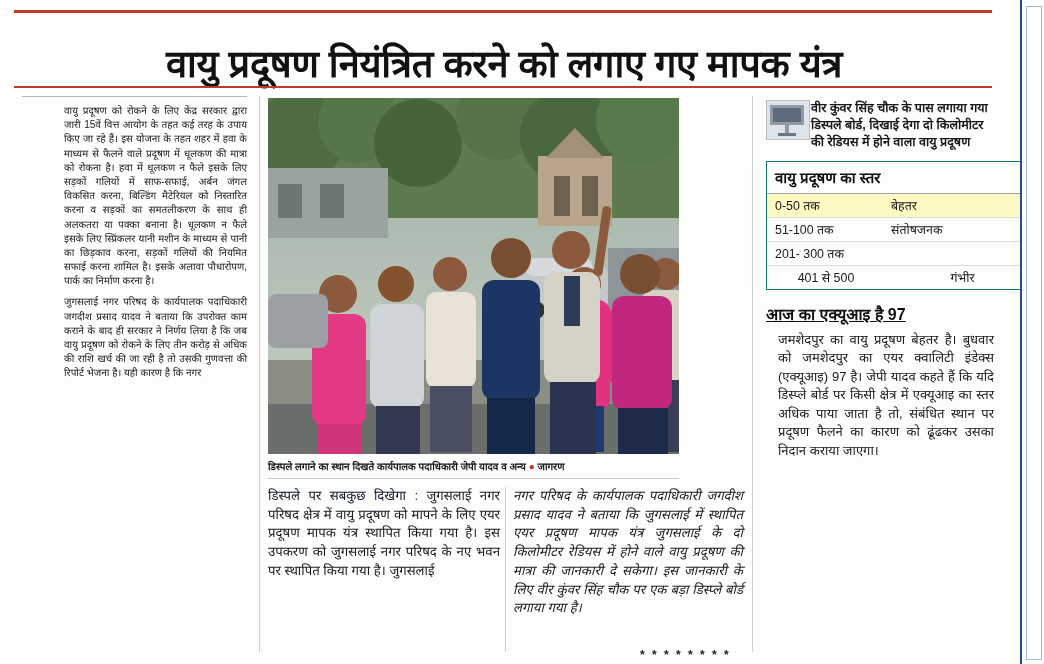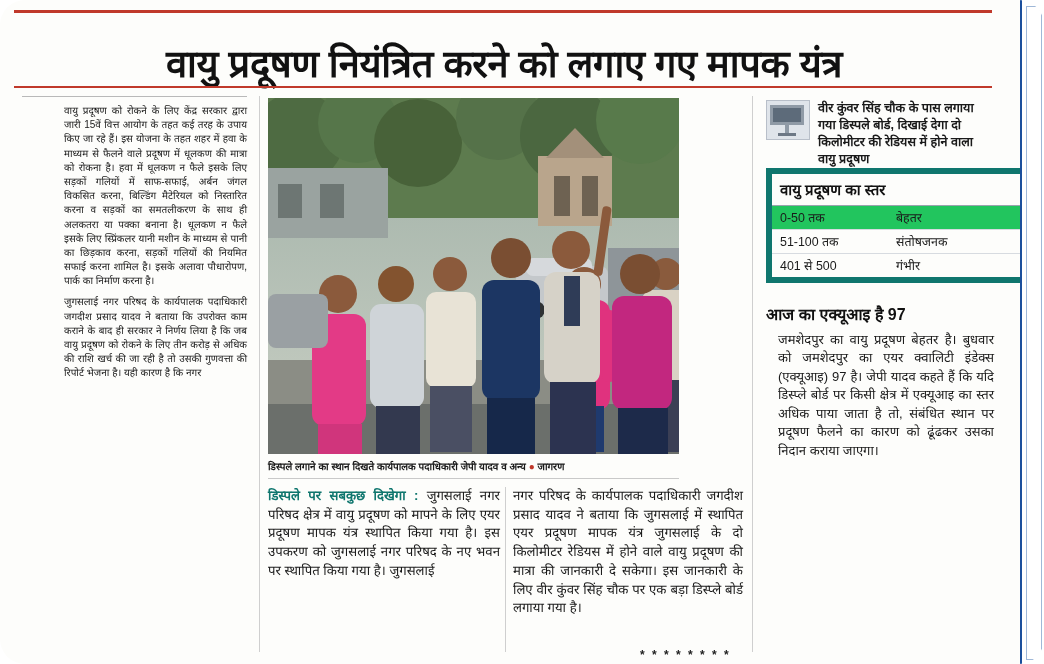--- a/index.html
+++ b/index.html
@@ -9,21 +9,20 @@
   }
   body {
     font-family: "Liberation Sans", sans-serif;
   }
   #page {
     position: relative;
     width: 1044px;
     height: 664px;
     background: #fdfdfb;
     overflow: hidden;
-    border-radius: 25px;
   }
   
   .right-strip {
     position: absolute;
     top: 0;
     right: 0;
     width: 22px;
     height: 664px;
     background: #ffffff;
     border-left: 2px solid #1b4f9c;
@@ -148,25 +147,26 @@
   }
   .col-mid-b {
     position: absolute;
     left: 513px;
     top: 487px;
     width: 230px;
     font-size: 13.2px;
     line-height: 1.42;
     color: #1a1a1a;
     text-align: justify;
+    font-style: italic;
   }
   .col-mid-a p, .col-mid-b p { margin: 0 0 6px 0; }
   .lede {
-    font-weight: bold;
-    color: #0f766e;
+    font-weight: normal;
+    color: #0f172a;
   }
 
   
   .vdiv {
     position: absolute;
     left: 752px;
     top: 96px;
     width: 1px;
     height: 556px;
     background: #cfcfcf;
@@ -190,78 +190,80 @@
 
   
   .col-right {
     position: absolute;
     left: 766px;
     top: 100px;
     width: 228px;
   }
   .kicker-box {
     display: flex;
-    gap: 8px;
+    gap: 1px;
     align-items: flex-start;
+    margin-bottom: 10px;
   }
   .kicker-icon {
     flex: 0 0 auto;
     width: 42px;
     height: 38px;
     background: #dfe4ea;
     border: 1px solid #b8bfc9;
     position: relative;
   }
   .kicker-text {
     font-size: 12.6px;
     line-height: 1.35;
     font-weight: bold;
     color: #1a1a1a;
   }
 
   
   .aqi-table {
-    border: 6px solid #0f766e;
+    border: 1px solid #0f766e;
     width: 275px;
     box-sizing: border-box;
-    margin-bottom: 20px;
+    margin-bottom: 13px;
   }
   .aqi-title {
     font-size: 15px;
     font-weight: bold;
     padding: 5px 8px 6px 8px;
     color: #111;
     border-bottom: 1px solid #9aa3ad;
   }
   .aqi-row {
     display: flex;
     font-size: 12.4px;
     border-bottom: 1px solid #d7dbe0;
   }
-  .aqi-row:last-child { border-bottom: none; }
+  .aqi-row:last-child { border-bottom: none; text-align: center; }
   .aqi-row .c1 {
     width: 118px;
     padding: 3px 8px;
     box-sizing: border-box;
     color: #1a1a1a;
   }
   .aqi-row .c2 {
     flex: 1;
     padding: 3px 6px;
     box-sizing: border-box;
     color: #1a1a1a;
   }
-  .aqi-row.alt { background: #22c55e; }
+  .aqi-row.alt { background: #fef9c3; }
   .aqi-head .c1, .aqi-head .c2 { font-weight: bold; }
 
   .sub-head {
     font-size: 16px;
     font-weight: bold;
     color: #111;
     margin: 4px 0 6px 0;
+    text-decoration: underline;
   }
   .right-body {
     font-size: 13px;
     line-height: 1.42;
     color: #1a1a1a;
     text-align: justify;
   }
   .right-body p { margin: 0 0 6px 12px; }
 
   .stars {
@@ -426,20 +428,24 @@
       <div class="aqi-title">वायु प्रदूषण का स्तर</div>
       <div class="aqi-row alt">
         <div class="c1">0-50 तक</div>
         <div class="c2">बेहतर</div>
       </div>
       <div class="aqi-row">
         <div class="c1">51-100 तक</div>
         <div class="c2">संतोषजनक</div>
       </div>
       <div class="aqi-row">
+        <div class="c1">201- 300 तक</div>
+        <div class="c2"></div>
+      </div>
+      <div class="aqi-row">
         <div class="c1">401 से 500</div>
         <div class="c2">गंभीर</div>
       </div>
     </div>
 
     <div class="sub-head">आज का एक्यूआइ है 97</div>
     <div class="right-body">
       <p>जमशेदपुर का वायु प्रदूषण बेहतर है। बुधवार को जमशेदपुर का एयर क्वालिटी इंडेक्स (एक्यूआइ) 97 है। जेपी यादव कहते हैं कि यदि डिस्प्ले बोर्ड पर किसी क्षेत्र में एक्यूआइ का स्तर अधिक पाया जाता है तो, संबंधित स्थान पर प्रदूषण फैलने का कारण को ढूंढकर उसका निदान कराया जाएगा।</p>
     </div>
   </div>

